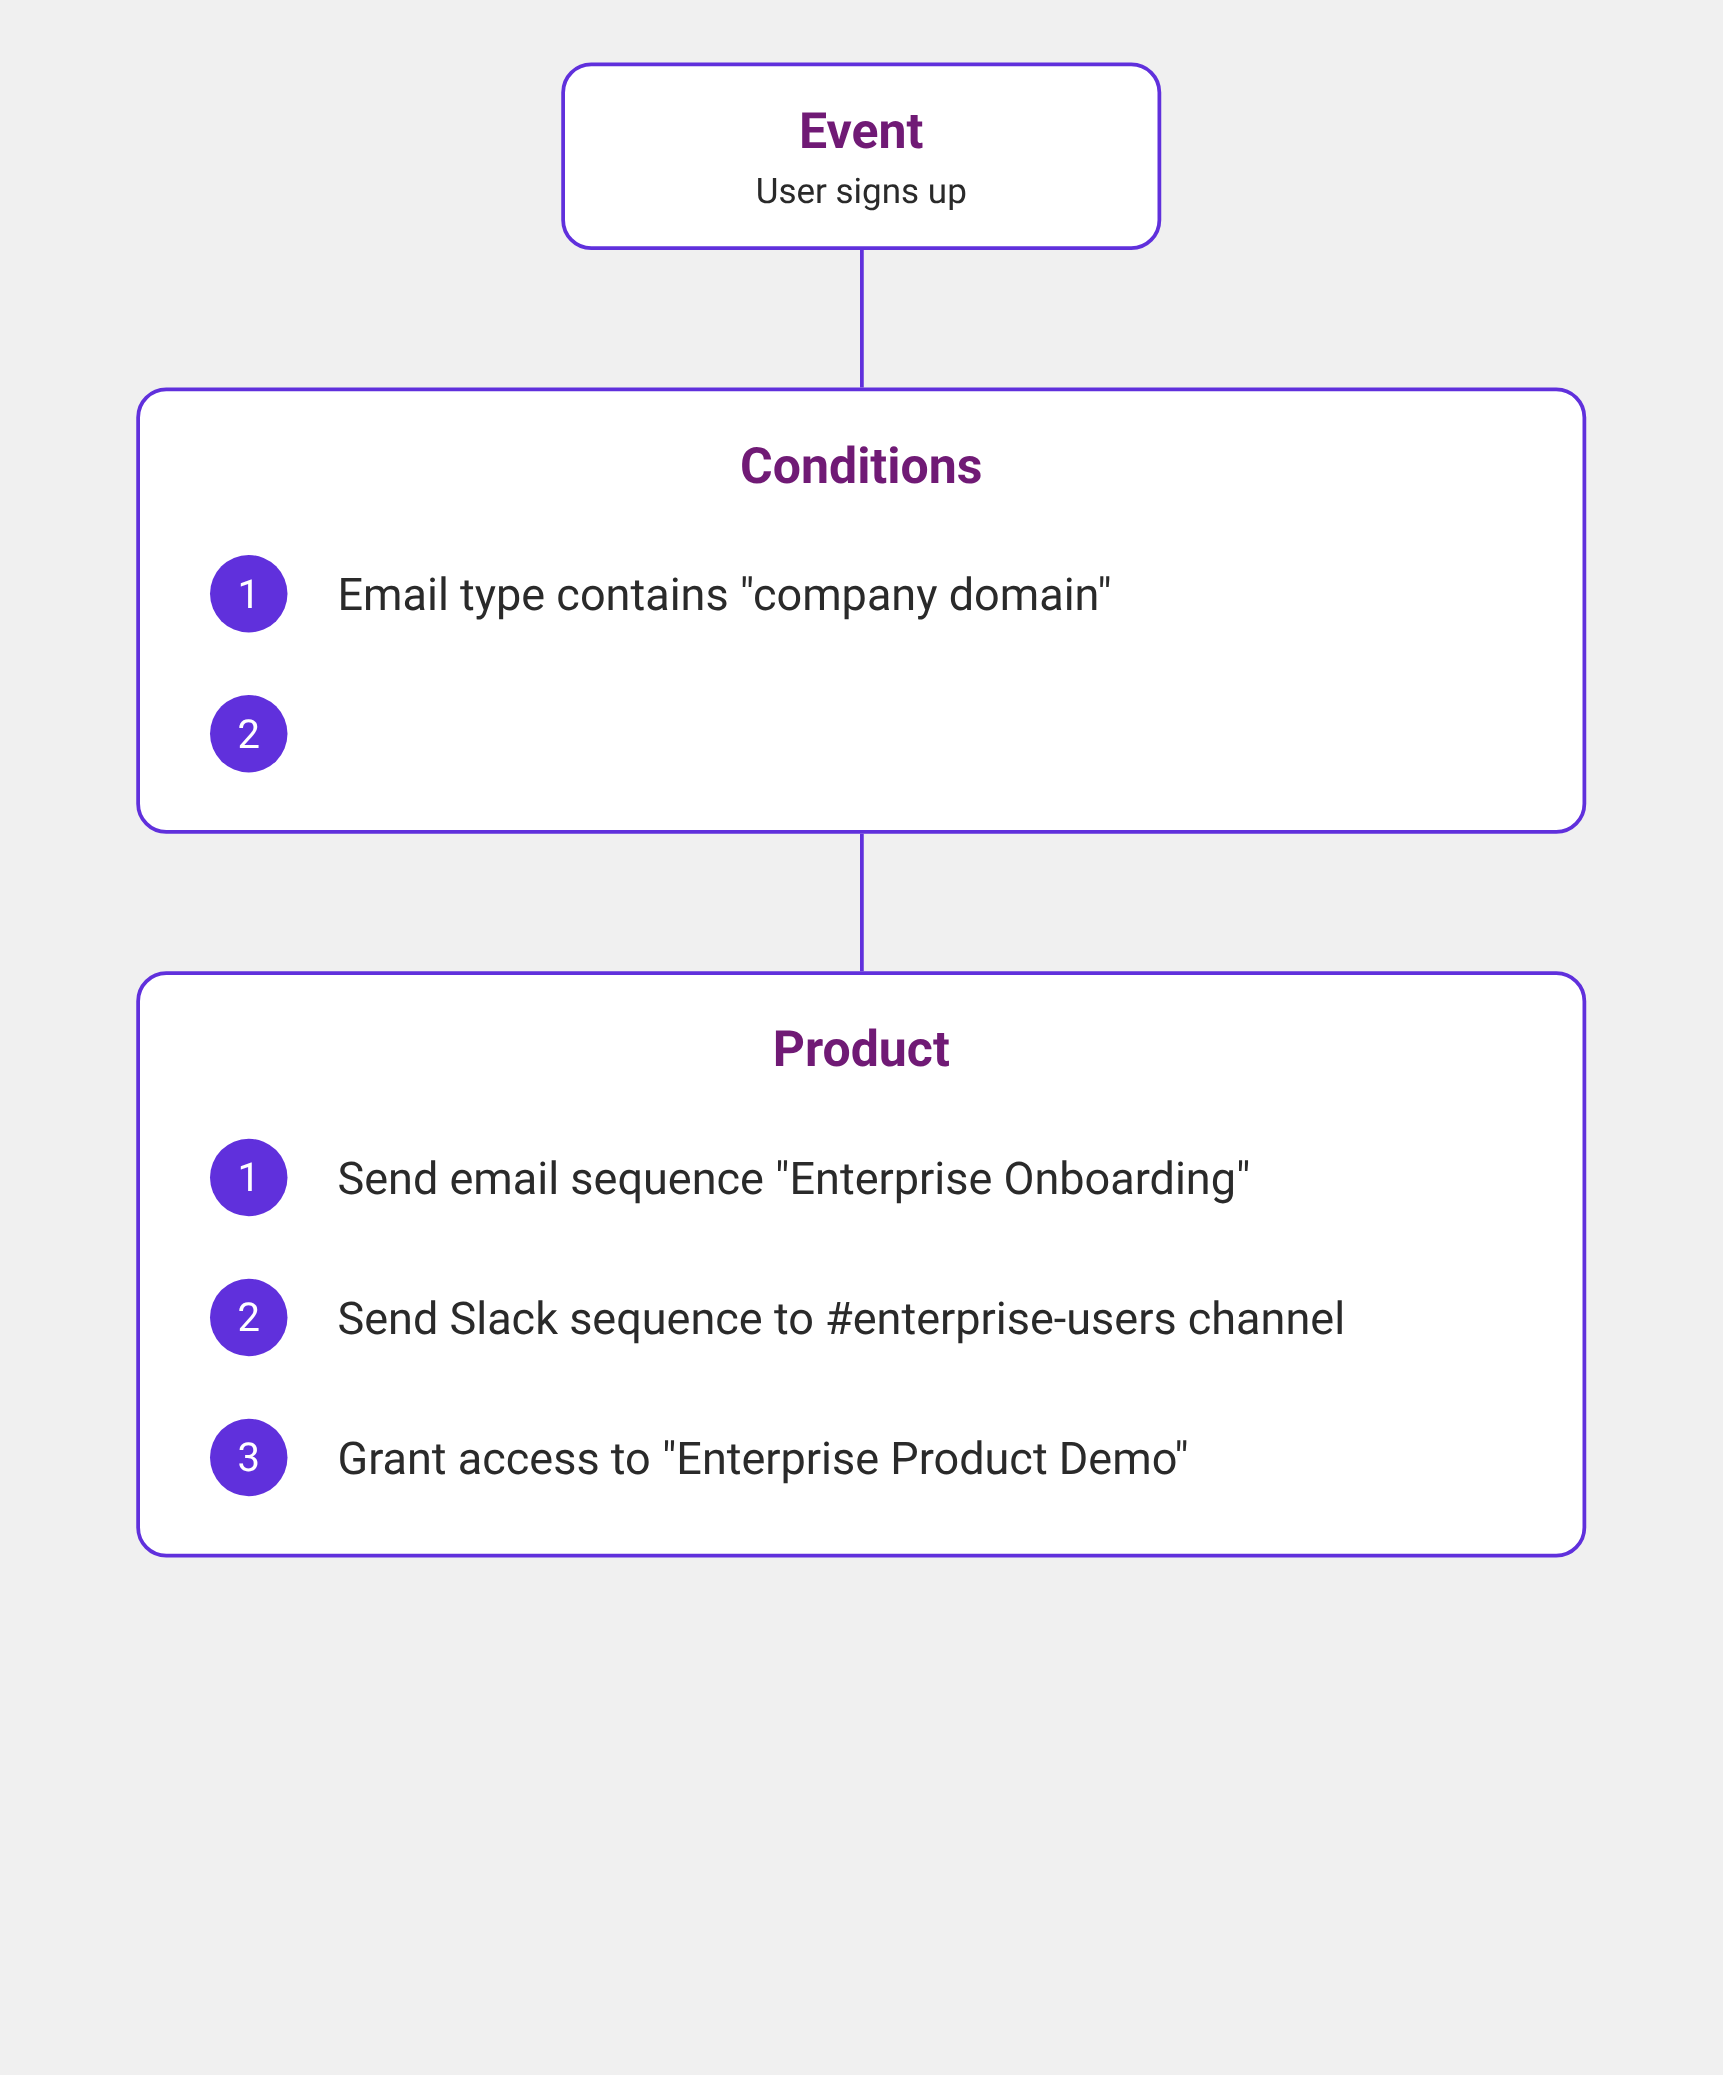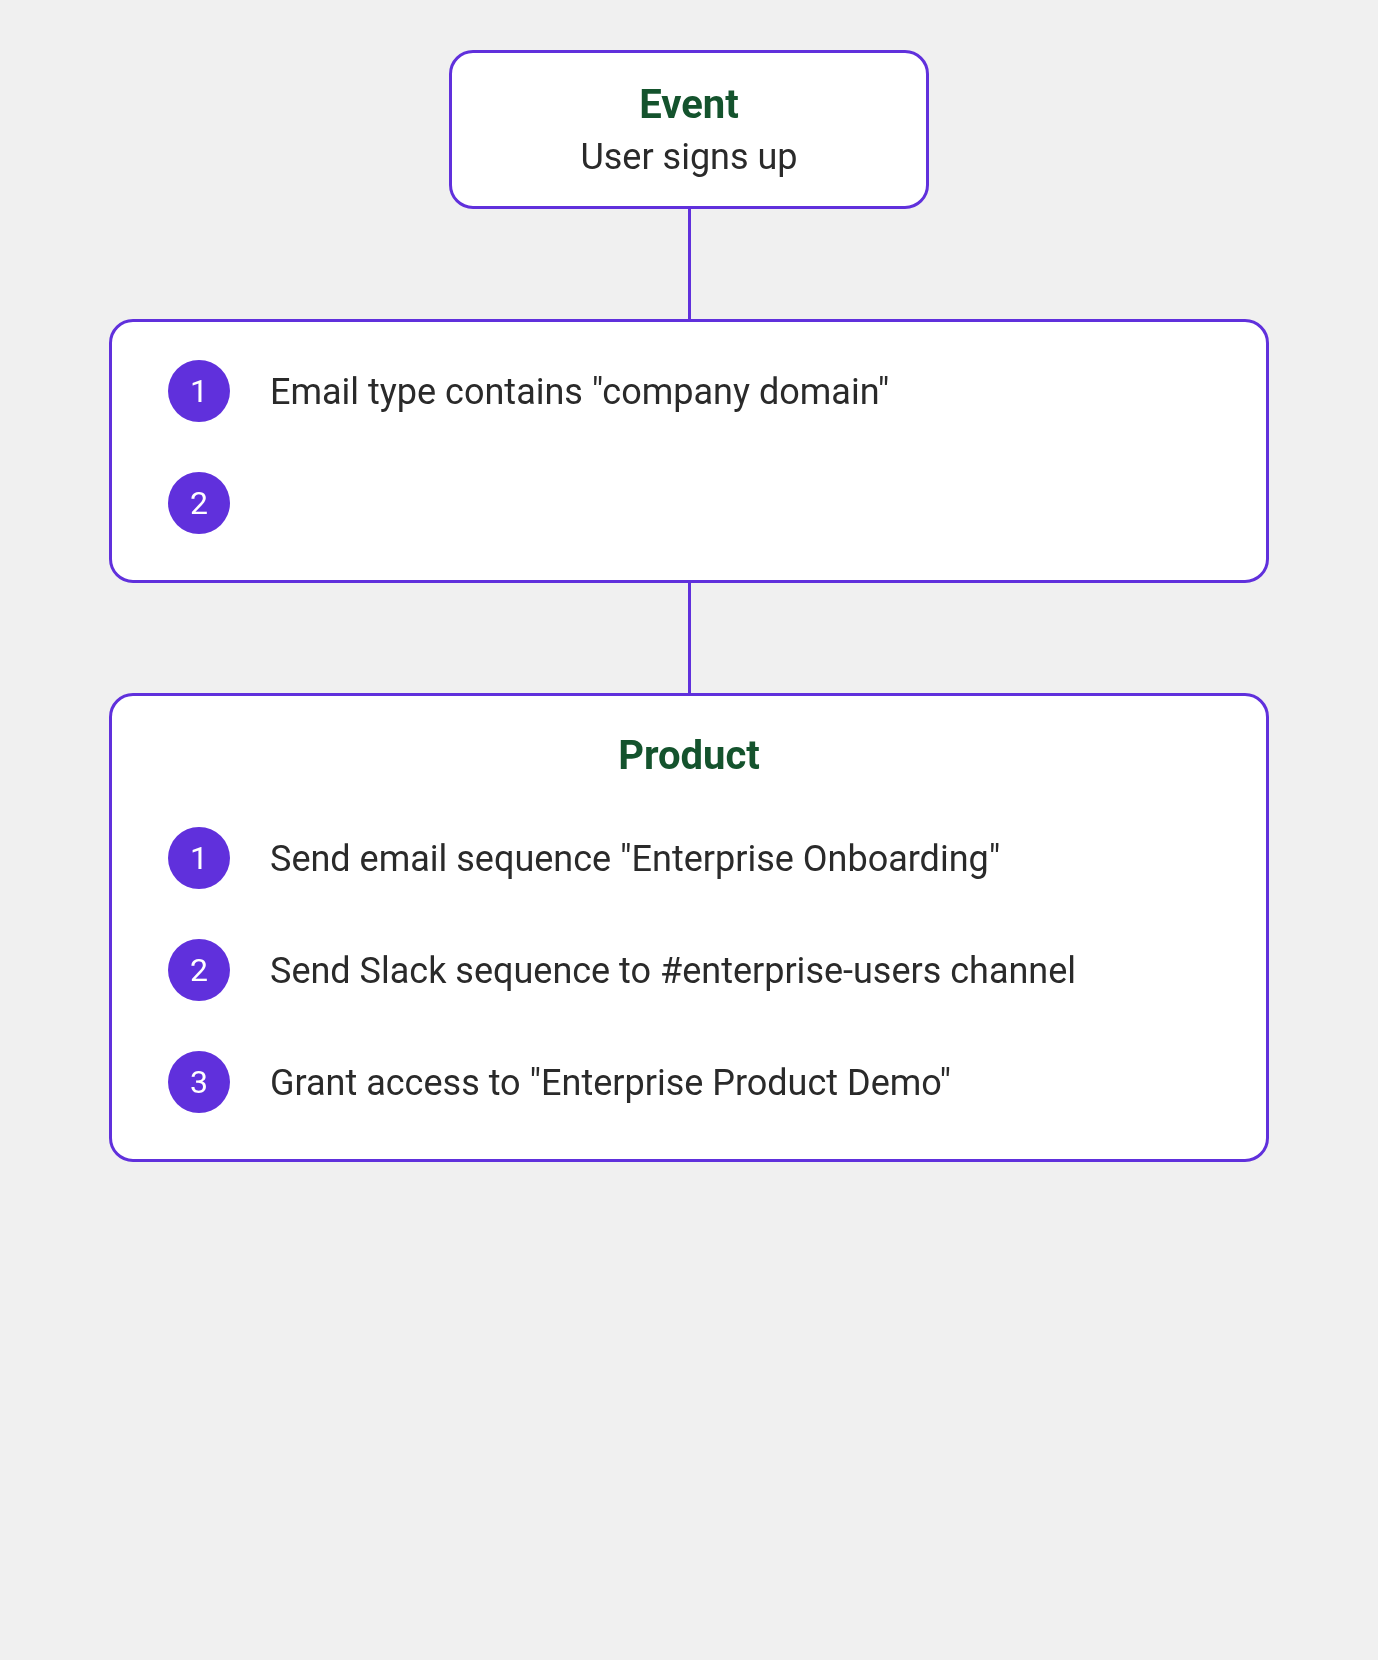--- a/index.html
+++ b/index.html
@@ -26,29 +26,29 @@
     .event-node {
       width: 480px;
       text-align: center;
     }
     .conditions-node,
     .actions-node {
       width: 1160px;
       padding: 36px 56px 46px 56px;
     }
     .node-title {
-      color: #14532d;
+      color: #701a75;
       font-size: 40px;
       font-weight: 700;
       text-align: center;
       margin-bottom: 8px;
     }
     .event-subtitle {
       color: #2a2a2a;
-      font-size: 36px;
+      font-size: 28px;
       font-weight: 400;
     }
     .conditions-node .node-title,
     .actions-node .node-title {
       margin-bottom: 46px;
     }
     .item-row {
       display: flex;
       align-items: flex-start;
       gap: 40px;
@@ -88,20 +88,21 @@
 <body>
 
 <div class="node event-node">
   <div class="node-title">Event</div>
   <div class="event-subtitle">User signs up</div>
 </div>
 
 <div class="connector"></div>
 
 <div class="node conditions-node">
+  <div class="node-title">Conditions</div>
   <div class="item-row">
     <div class="number-badge">1</div>
     <div class="item-text">Email type contains "company domain"</div>
   </div>
   <div class="item-row">
     <div class="number-badge">2</div>
   </div>
 </div>
 
 <div class="connector"></div>

